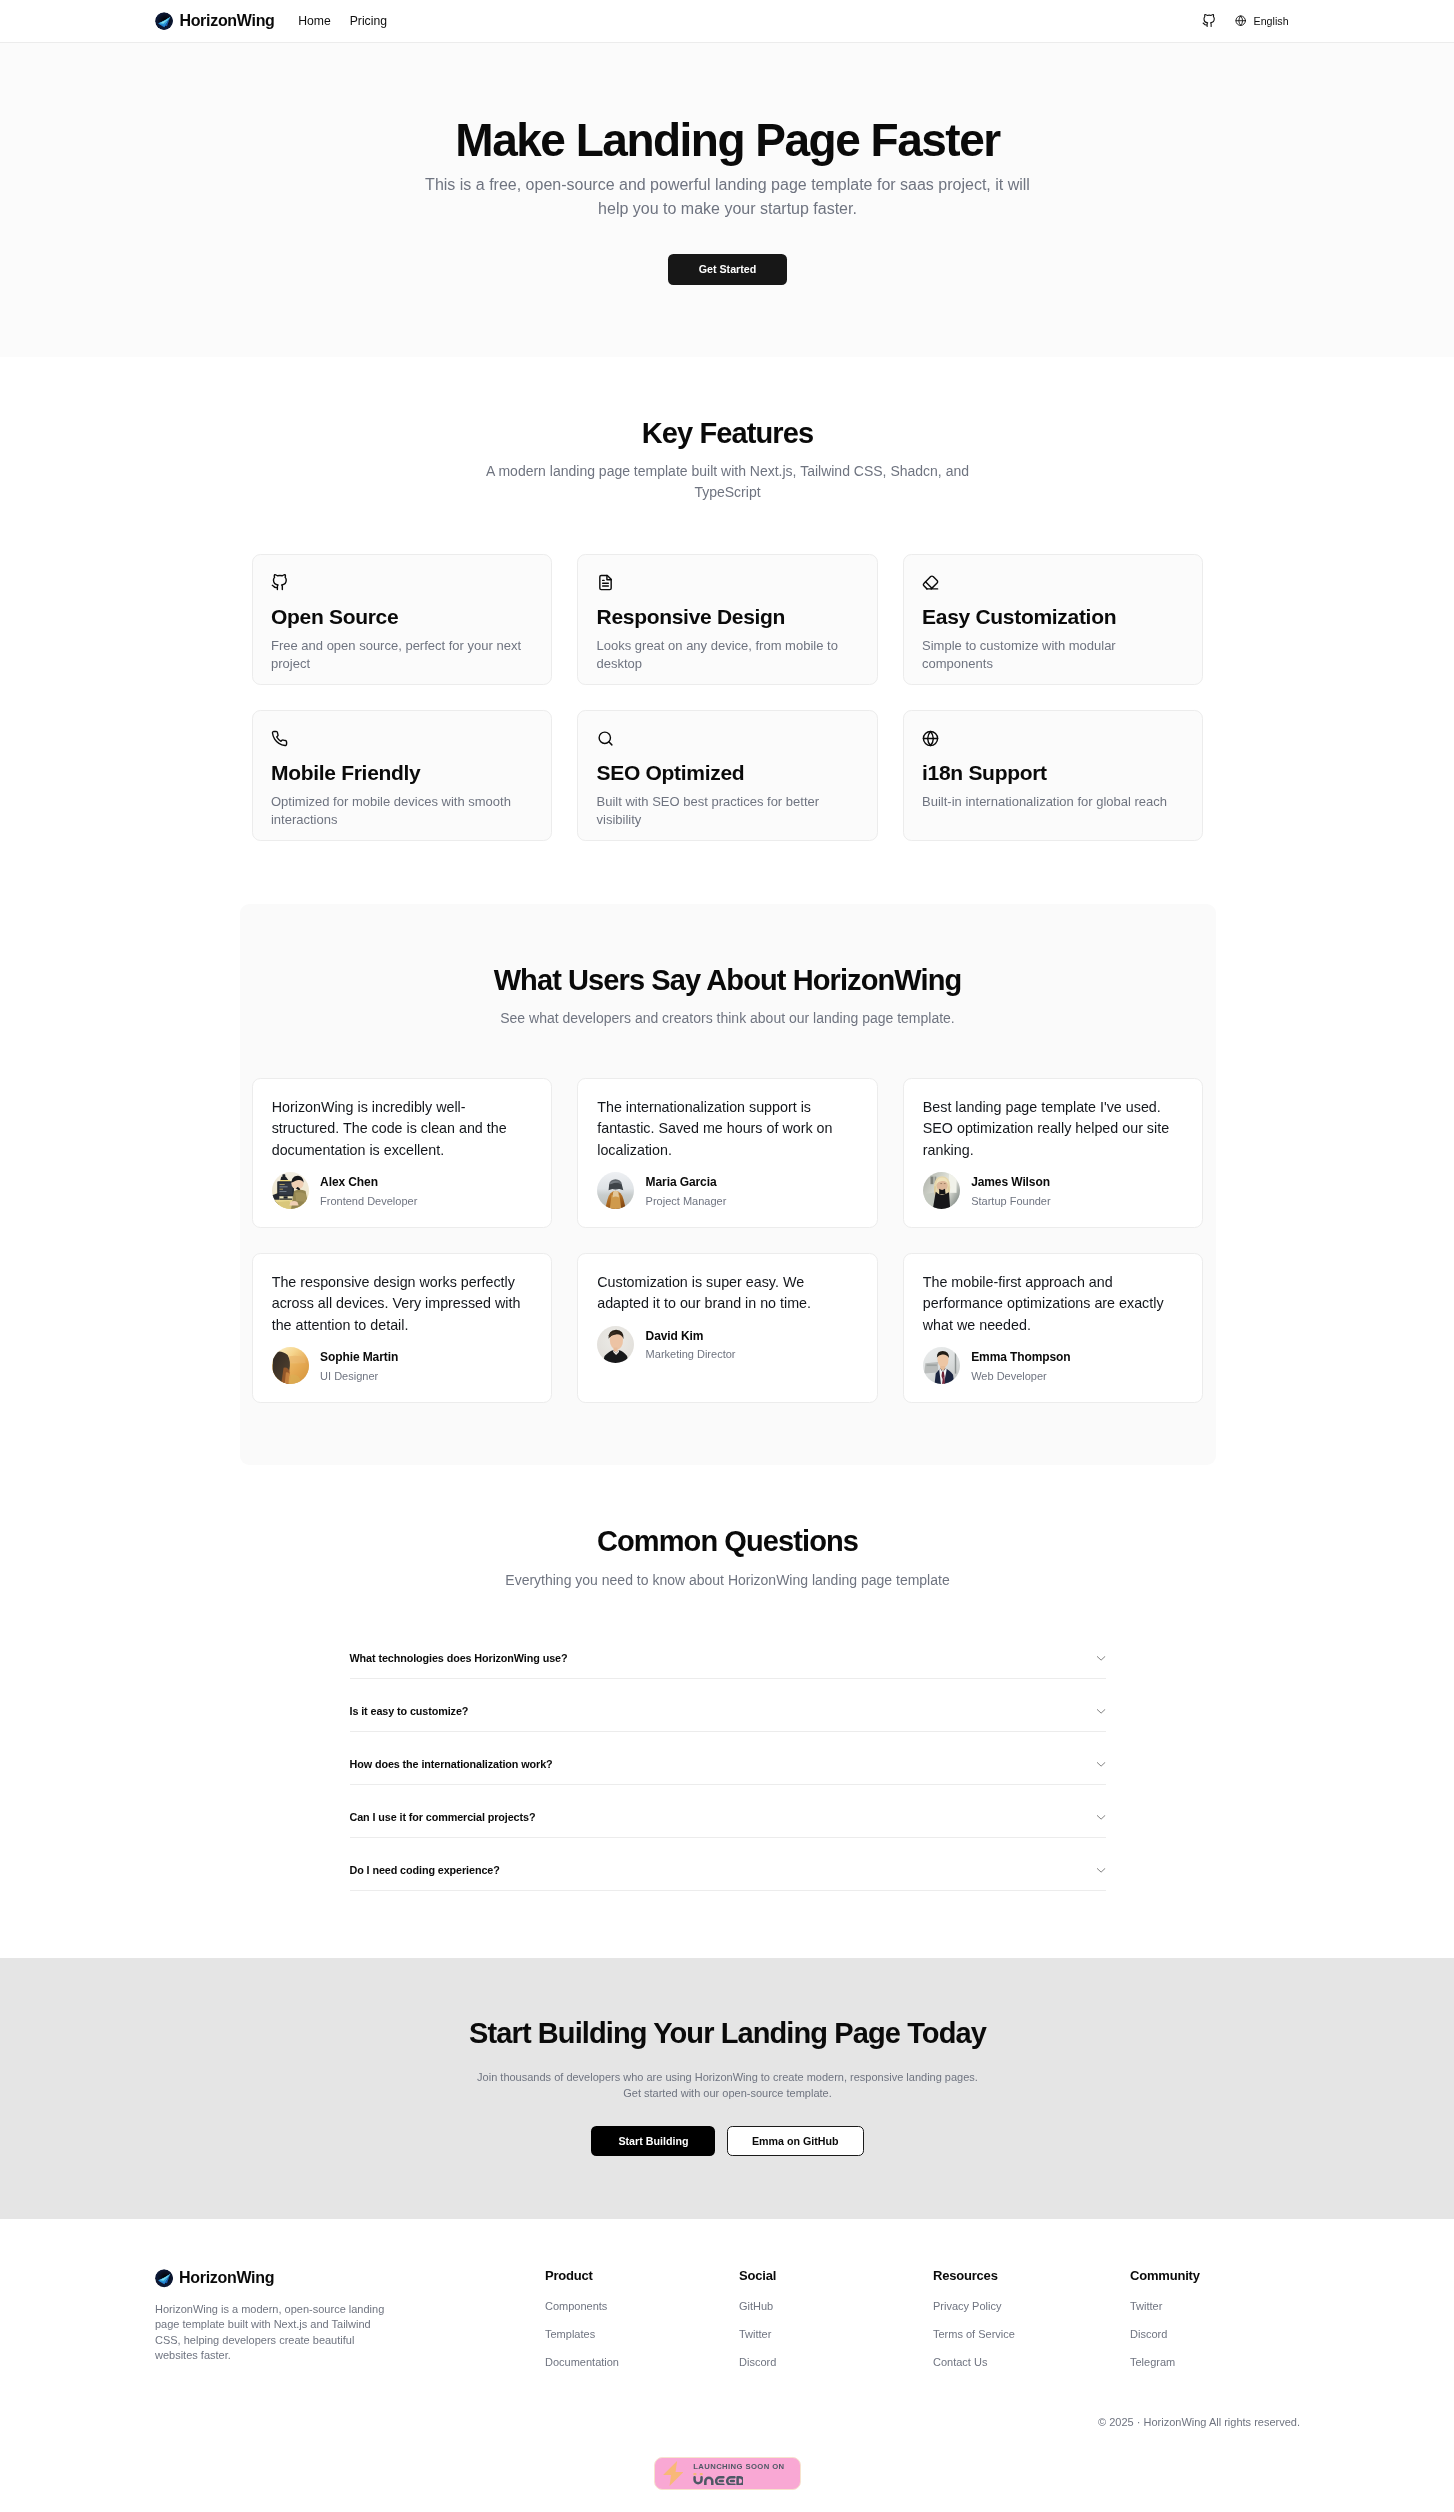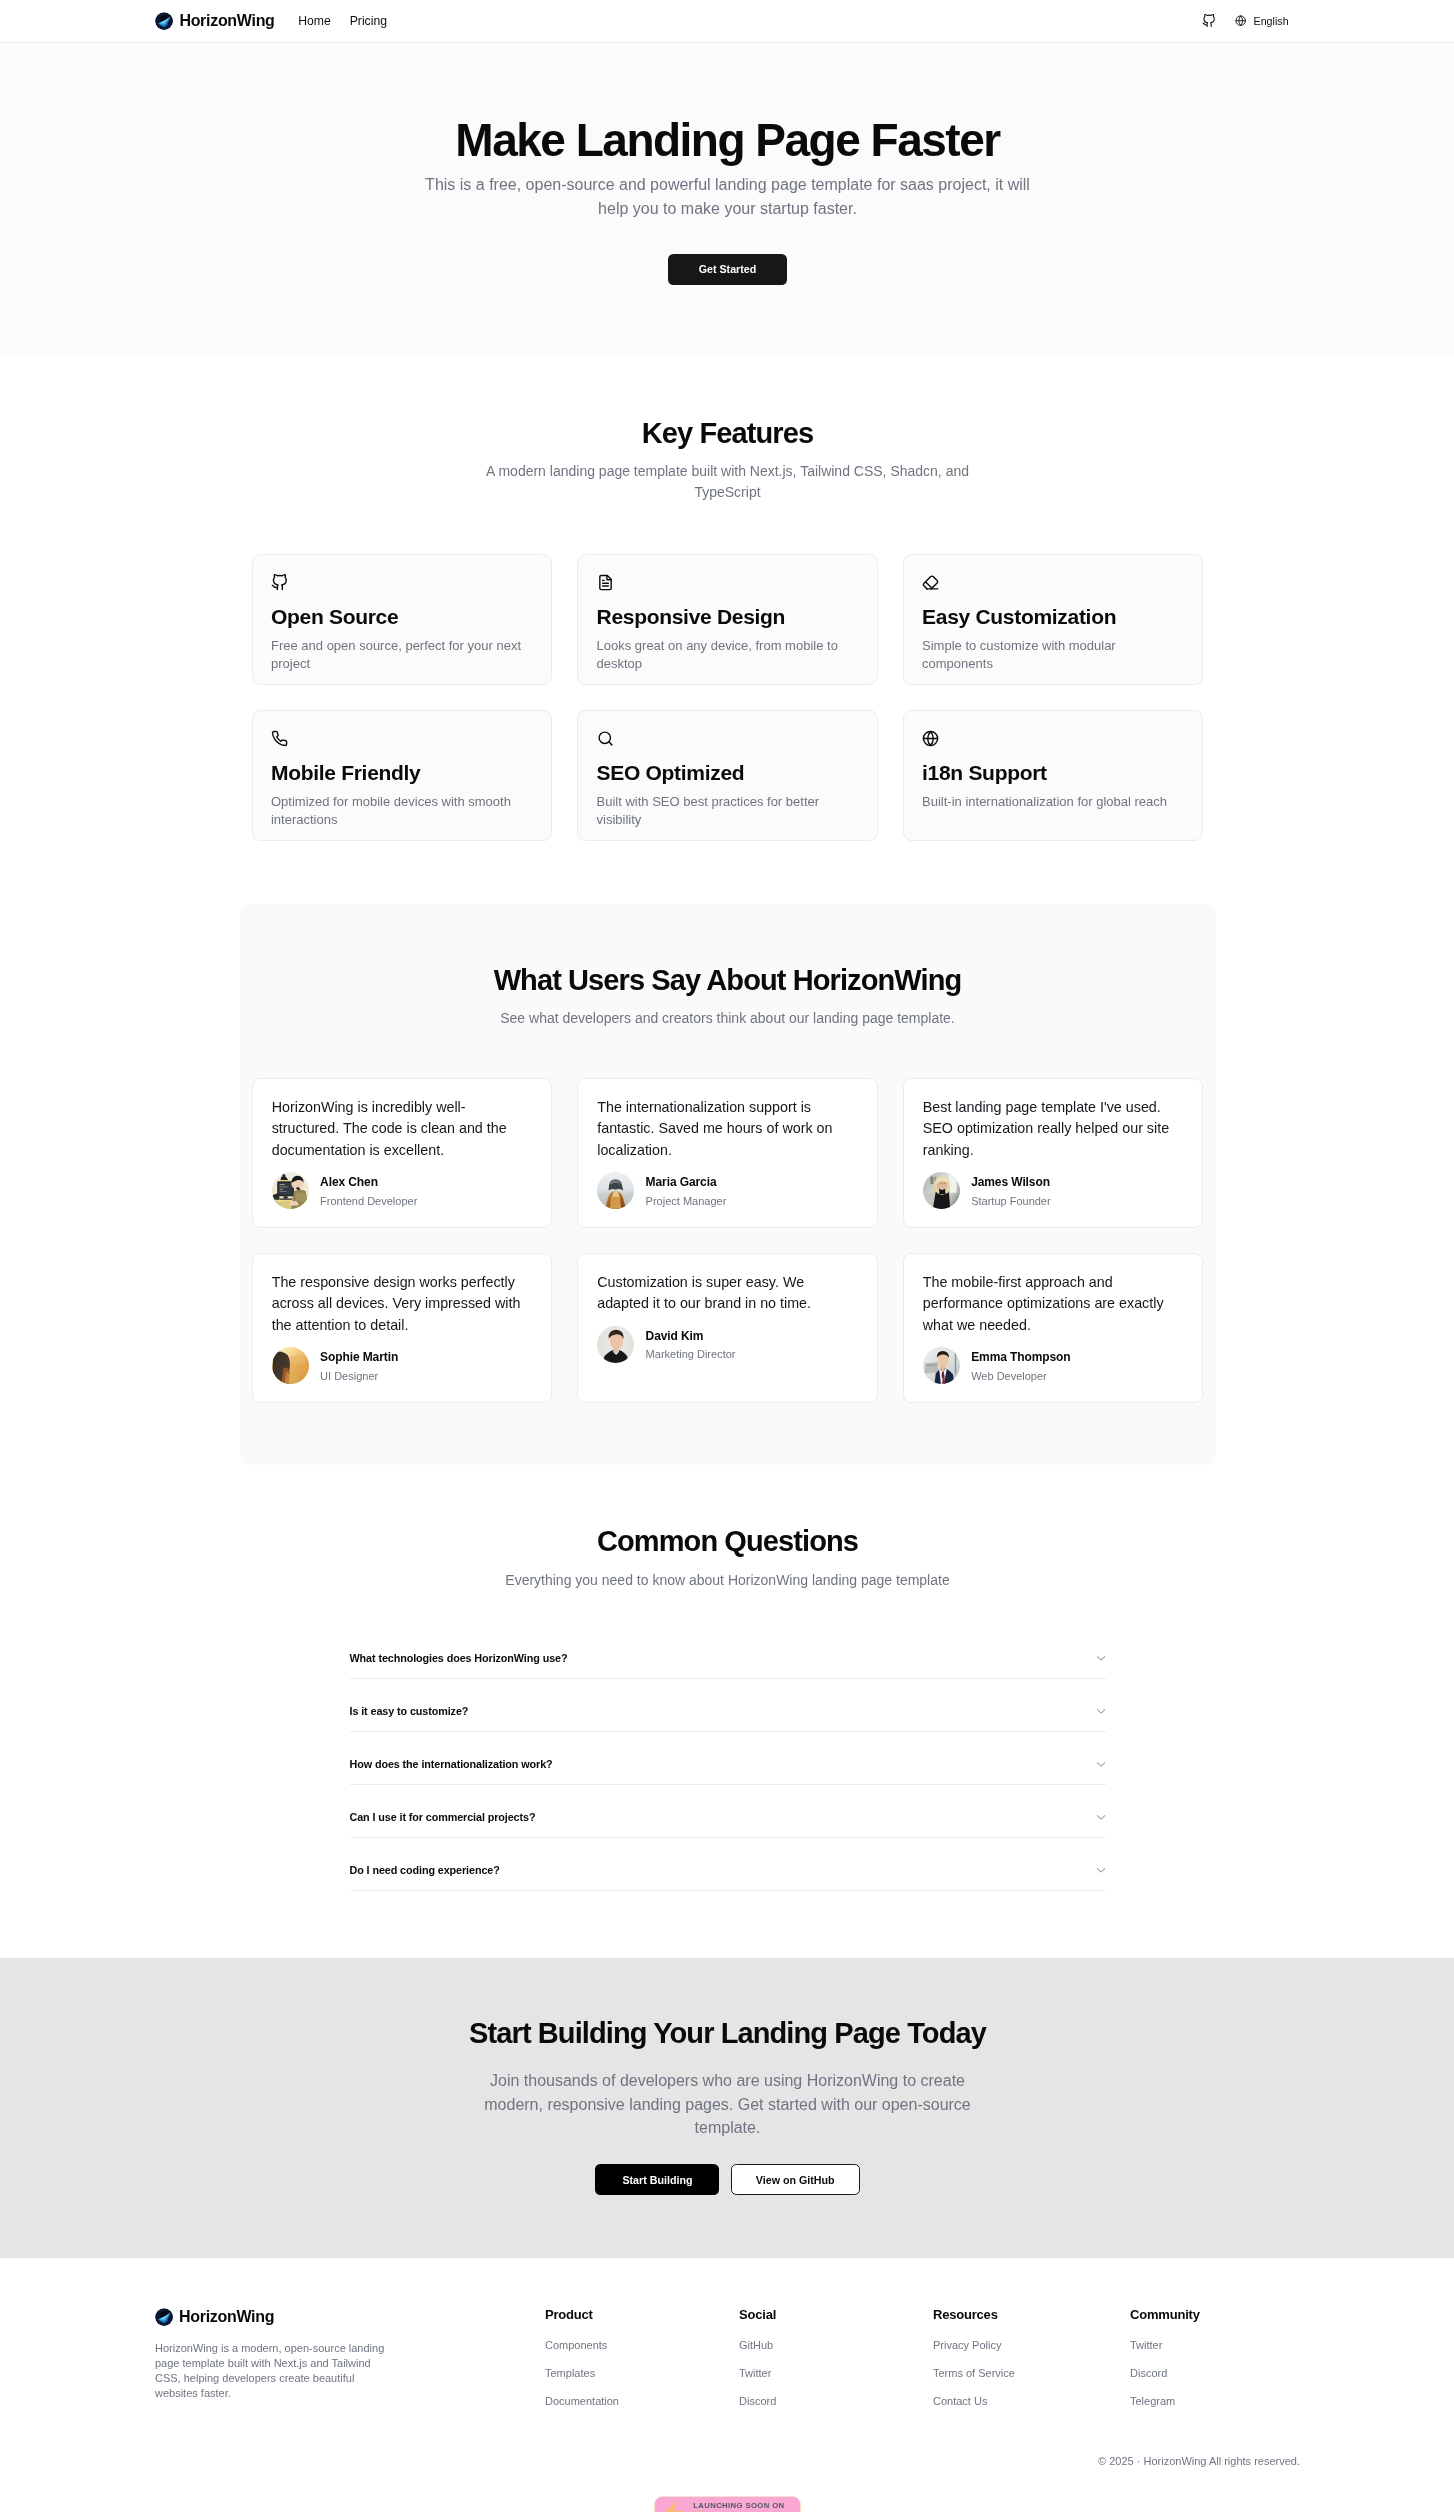--- a/index.html
+++ b/index.html
@@ -91,21 +91,21 @@
   .faq-item {
     border-bottom:0.8px solid #ececec; height:53px; padding-top:12.2px;
     display:flex; align-items:center; justify-content:space-between; cursor:pointer;
   }
   .faq-q { font-size:10.8px; font-weight:700; color:#0a0a0a; letter-spacing:-0.1px; line-height:1.5; }
   .faq-chev { color:#111; opacity:.72; display:flex; align-items:center; margin-right:-1.5px; }
 
   
   .cta-section { background:#e5e5e5; padding:59px 0 63px; text-align:center; }
   .cta-section h2 { margin:0; font-size:29px; font-weight:700; letter-spacing:-0.9px; line-height:1.15; }
-  .cta-section p { margin:18.3px auto 0; width:518px; font-size:16px; line-height:1.485; color:#6f7480; }
+  .cta-section p { margin:18.3px auto 0; width:518px; font-size:11px; line-height:1.485; color:#6f7480; }
   .cta-btns { margin-top:24.4px; display:flex; gap:11.4px; justify-content:center;text-align:right; }
   .cta-btns .btn { height:30.5px; font-size:10.7px; border-radius:5.3px; }
   .cta-btns .btn-primary { background:#000; padding:0 27px; }
   .cta-btns .btn-outline { padding:0 24px; }
   .btn-outline { background:#fff; color:#0a0a0a; border:0.8px solid #1a1a1a; }
 
   
   footer.site-footer { background:#fff; padding:50px 0 0; }
   .f-col { padding-top:0px; }
   .f-container { width:1145px; margin:0 auto; }
@@ -531,21 +531,21 @@
       </div>
   </div>
 </section>
 
 <section class="cta-section">
   <div class="container">
     <h2>Start Building Your Landing Page Today</h2>
     <p>Join thousands of developers who are using HorizonWing to create modern, responsive landing pages. Get started with our open-source template.</p>
     <div class="cta-btns">
       <a class="btn btn-primary" href="#">Start Building</a>
-      <a class="btn btn-outline" href="#">View on GitHub</a>
+      <a class="btn btn-outline" href="#">Emma on GitHub</a>
     </div>
   </div>
 </section>
 
 <footer class="site-footer">
   <div class="f-container">
     <div class="footer-grid">
       <div>
         <div class="f-brand">
           <span>

